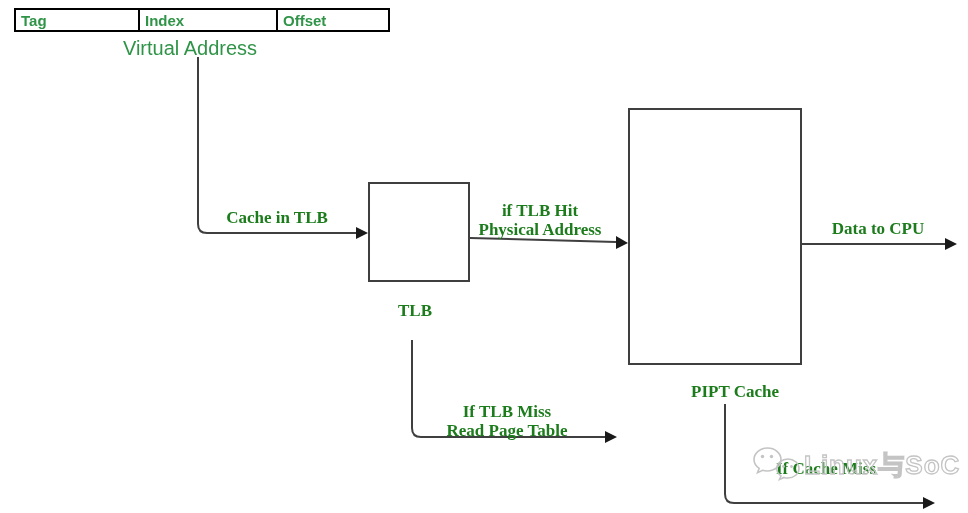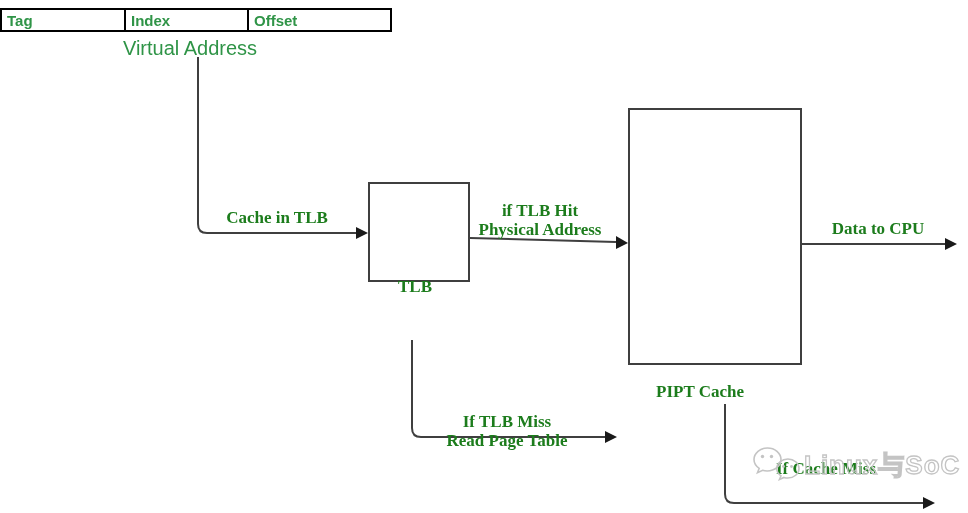--- a/index.html
+++ b/index.html
@@ -23,43 +23,43 @@
     stroke: var(--line, #3f3f3f);
     stroke-width: 2;
   }
   #wires path.head {
     fill: var(--arrow, #1a1a1a);
     stroke: none;
   }
   
   .addr-table {
     position: absolute;
-    left: 0; top: 8px;
+    left: 14px; top: 8px;
     display: flex;
     z-index: 1;
     border-radius: 10px;
   }
   .addr-cell {
     box-sizing: border-box;
     height: 24px;
     border: 2px solid var(--table-border, #000);
     border-right: none;
     display: flex;
     align-items: center;
     padding-left: 5px;
     font-family: "Liberation Sans", sans-serif;
     font-weight: bold;
     font-size: 15px;
     color: var(--sans-green, #2f9447);
     background: #fff;
   }
   .addr-cell:last-child { border-right: 2px solid var(--table-border, #000); }
   .addr-cell.c0 { width: 124px; }
-  .addr-cell.c1 { width: 123px; }
-  .addr-cell.c2 { width: 145px; }
+  .addr-cell.c1 { width: 138px; }
+  .addr-cell.c2 { width: 114px; }
   .caption {
     position: absolute;
     top: 37px; left: 190px;
     transform: translateX(-50%);
     font-family: "Liberation Sans", sans-serif;
     font-size: 20px;
     color: var(--sans-green, #2f9447);
     white-space: nowrap;
     z-index: 1;
   }
@@ -80,25 +80,25 @@
     font-family: "Liberation Serif", serif;
     font-weight: bold;
     font-size: 17px;
     line-height: 19px;
     color: var(--serif-green, #1c7c1c);
     white-space: nowrap;
     text-align: center;
     z-index: 1;
   }
   #lbl-check    { left: 277px; top: 208px; }
-  #lbl-tlb      { left: 415px; top: 277px; }
+  #lbl-tlb      { left: 415px; top: 301px; }
   #lbl-phys     { left: 540px; top: 201px; }
   #lbl-datacpu  { left: 878px; top: 219px; }
-  #lbl-pipt     { left: 700px; top: 382px; }
-  #lbl-tlbmiss  { left: 507px; top: 402px; margin-top: 10px; }
+  #lbl-pipt     { left: 735px; top: 382px; }
+  #lbl-tlbmiss  { left: 507px; top: 402px; }
   #lbl-cachemiss{ left: 826px; top: 459px; }
   
   #watermark {
     position: absolute;
     left: 752px; top: 444px;
     display: flex;
     align-items: center;
     z-index: 2;
     pointer-events: none;
   }

